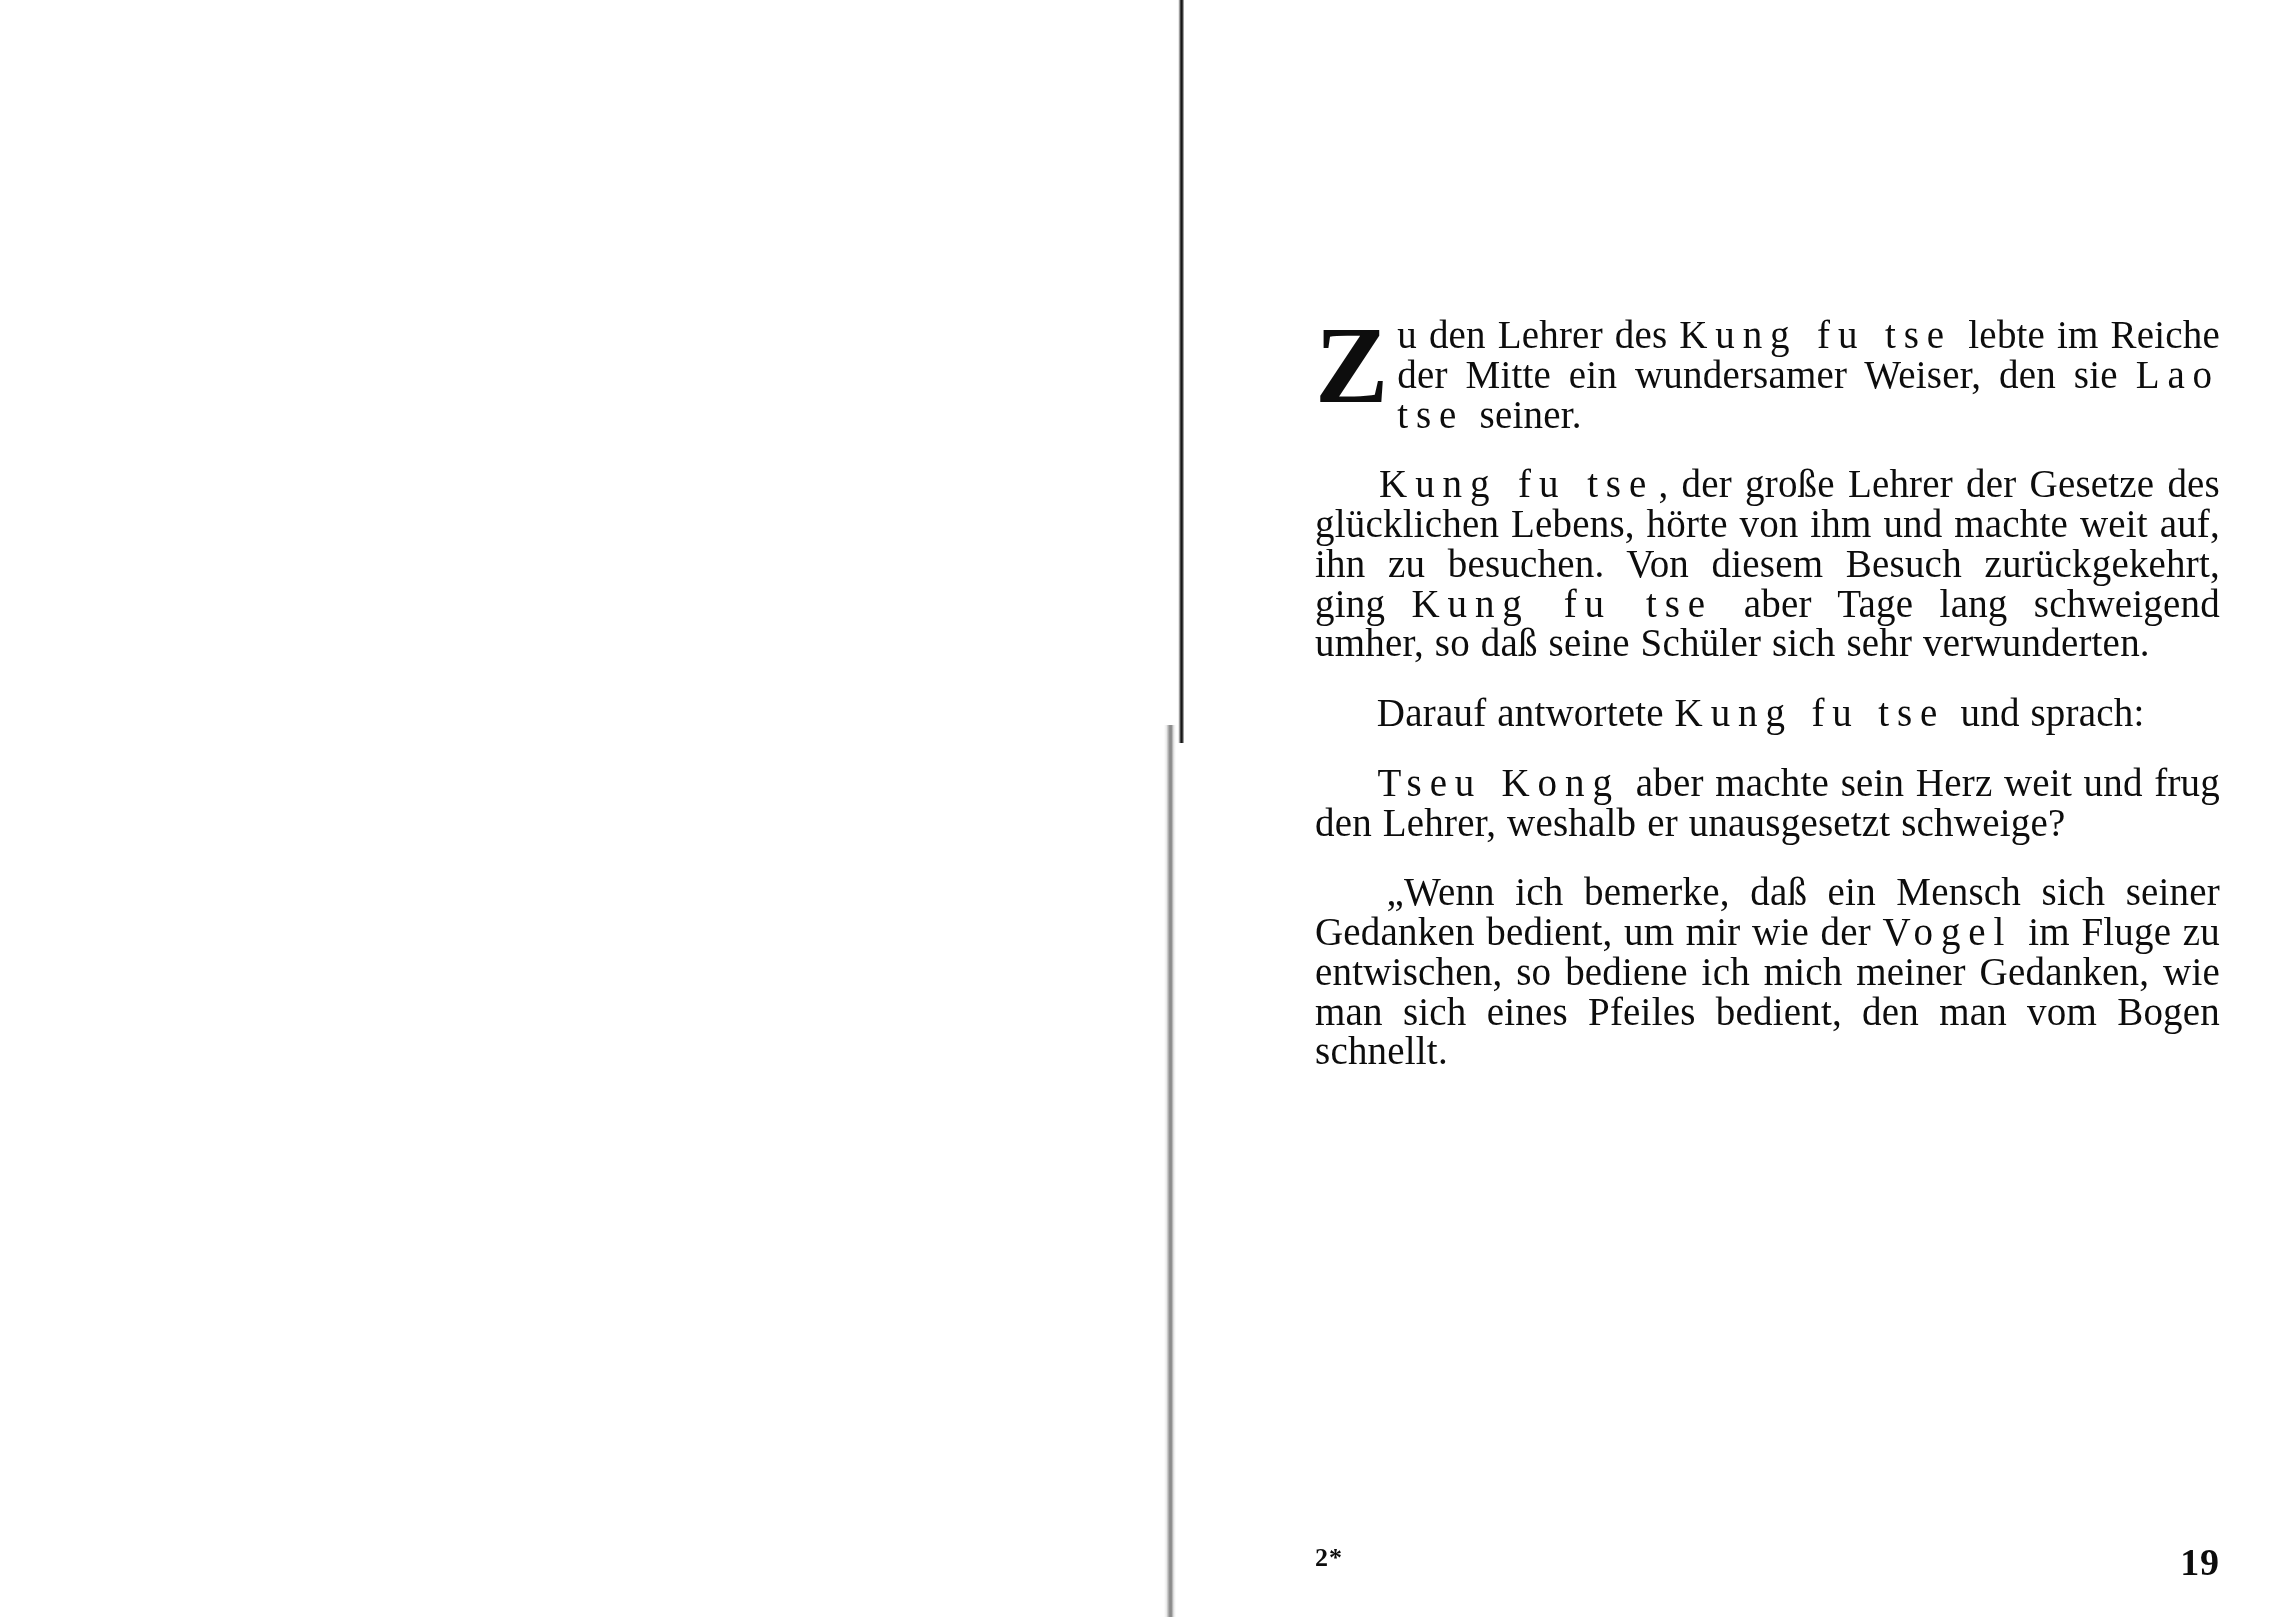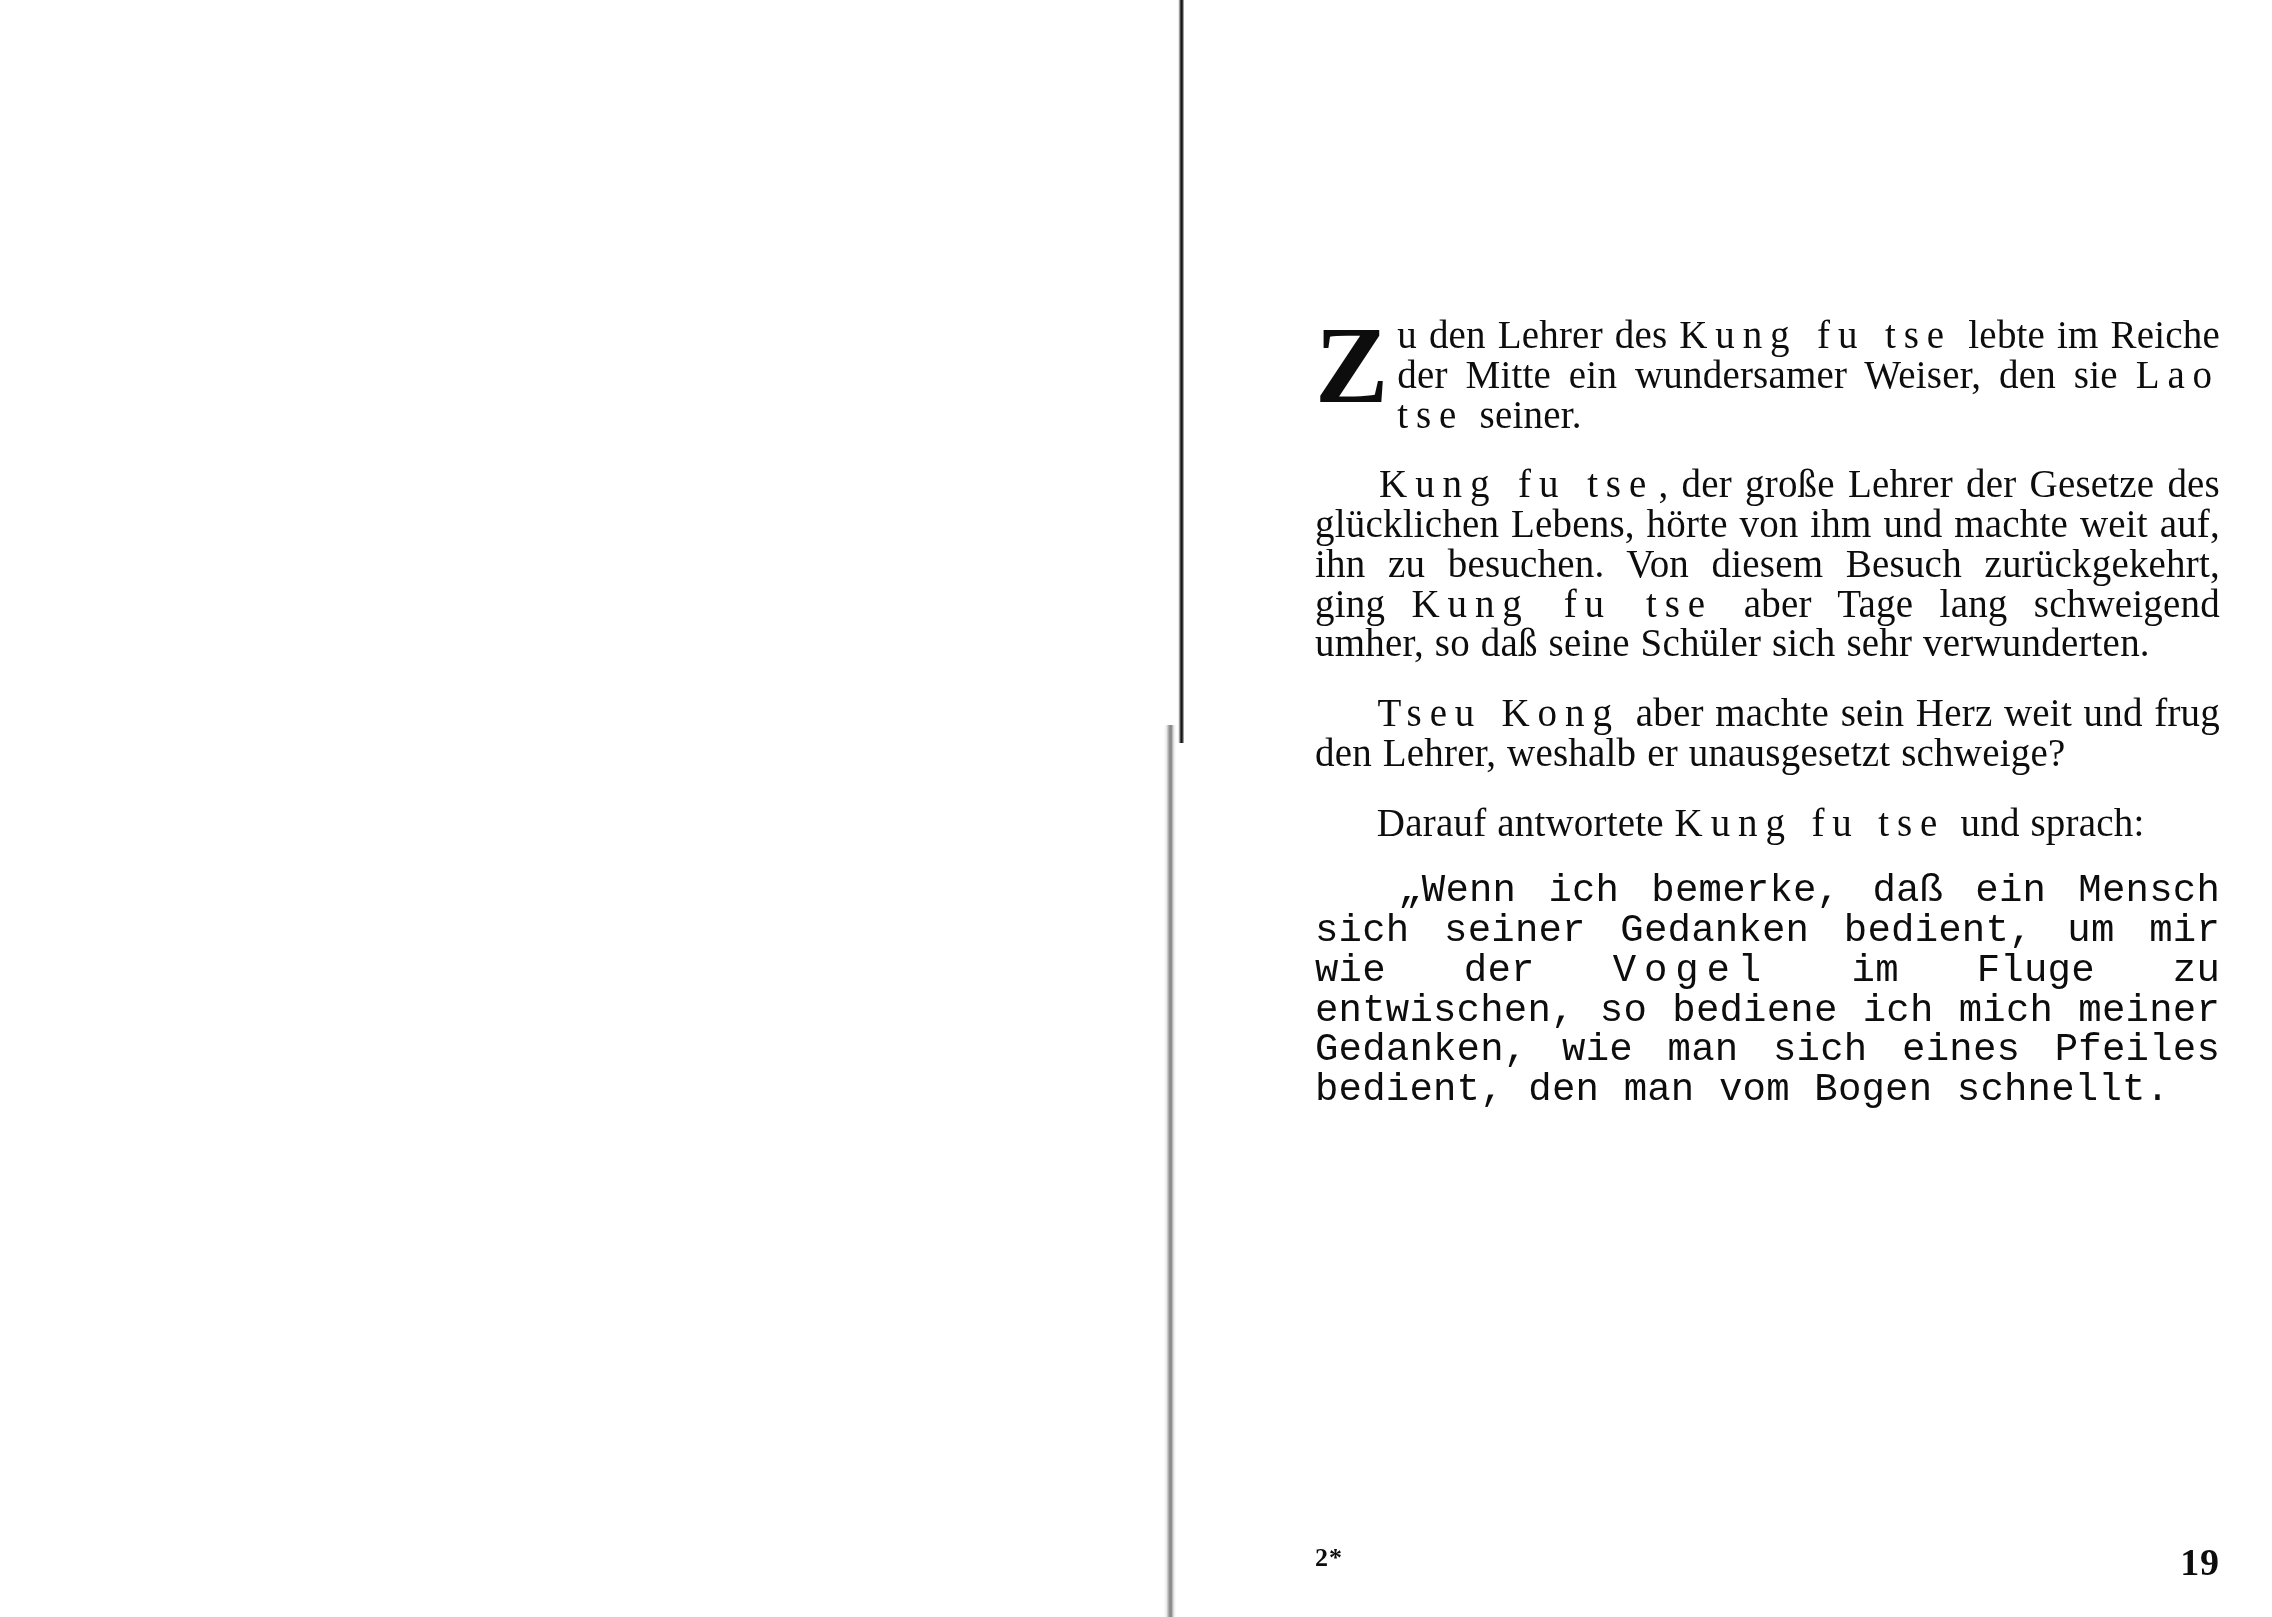--- a/index.html
+++ b/index.html
@@ -81,21 +81,21 @@
 
   p.para {
     margin: 0 0 30px 0;
     font-size: 39px;
     line-height: 1.02;
     text-align: justify;
     text-justify: inter-word;
     letter-spacing: 0.2px;
     word-spacing: 0.9px;
   }
-  p.para:last-child { margin-bottom: 0; font-family: Liberation Mono, monospace; }
+  p.para:last-child { margin-bottom: 0; }
 
   p.para.indent::before {
     content: "";
     display: inline-block;
     width: 51px;
   }
 
   
   .dropcap {
     float: left;
@@ -150,25 +150,25 @@
 
     <p class="para">
       <span class="dropcap">Z</span><span>u den Lehrer des </span><span class="sp">Kung fu tse</span><span> lebte im Reiche der Mitte ein wundersamer Weiser, den sie </span><span class="sp">Lao tse</span><span> seiner.</span>
     </p>
 
     <p class="para indent">
       <span class="sp">Kung fu tse</span><span>, der große Lehrer der Gesetze des glücklichen Lebens, hörte von ihm und machte weit auf, ihn zu besuchen. Von diesem Besuch zurückgekehrt, ging </span><span class="sp">Kung fu tse</span><span> aber Tage lang schweigend umher, so daß seine Schüler sich sehr verwunderten.</span>
     </p>
 
     <p class="para indent">
-      <span class="sp">Tseu Kong</span><span> aber machte sein Herz weit und frug den Lehrer, weshalb er unausgesetzt schweige?</span>
+      <span>Darauf antwortete </span><span class="sp">Kung fu tse</span><span> und sprach:</span>
     </p>
 
     <p class="para indent">
-      <span>Darauf antwortete </span><span class="sp">Kung fu tse</span><span> und sprach:</span>
+      <span class="sp">Tseu Kong</span><span> aber machte sein Herz weit und frug den Lehrer, weshalb er unausgesetzt schweige?</span>
     </p>
 
     <p class="para indent">
       <span>„Wenn ich bemerke, daß ein Mensch sich seiner Gedanken bedient, um mir wie der </span><span class="sp">Vogel</span><span> im Fluge zu entwischen, so bediene ich mich meiner Gedanken, wie man sich eines Pfeiles bedient, den man vom Bogen schnellt.</span>
     </p>
 
   </div>
 
   <div class="footer">
     <span class="sig-mark">2*</span>

